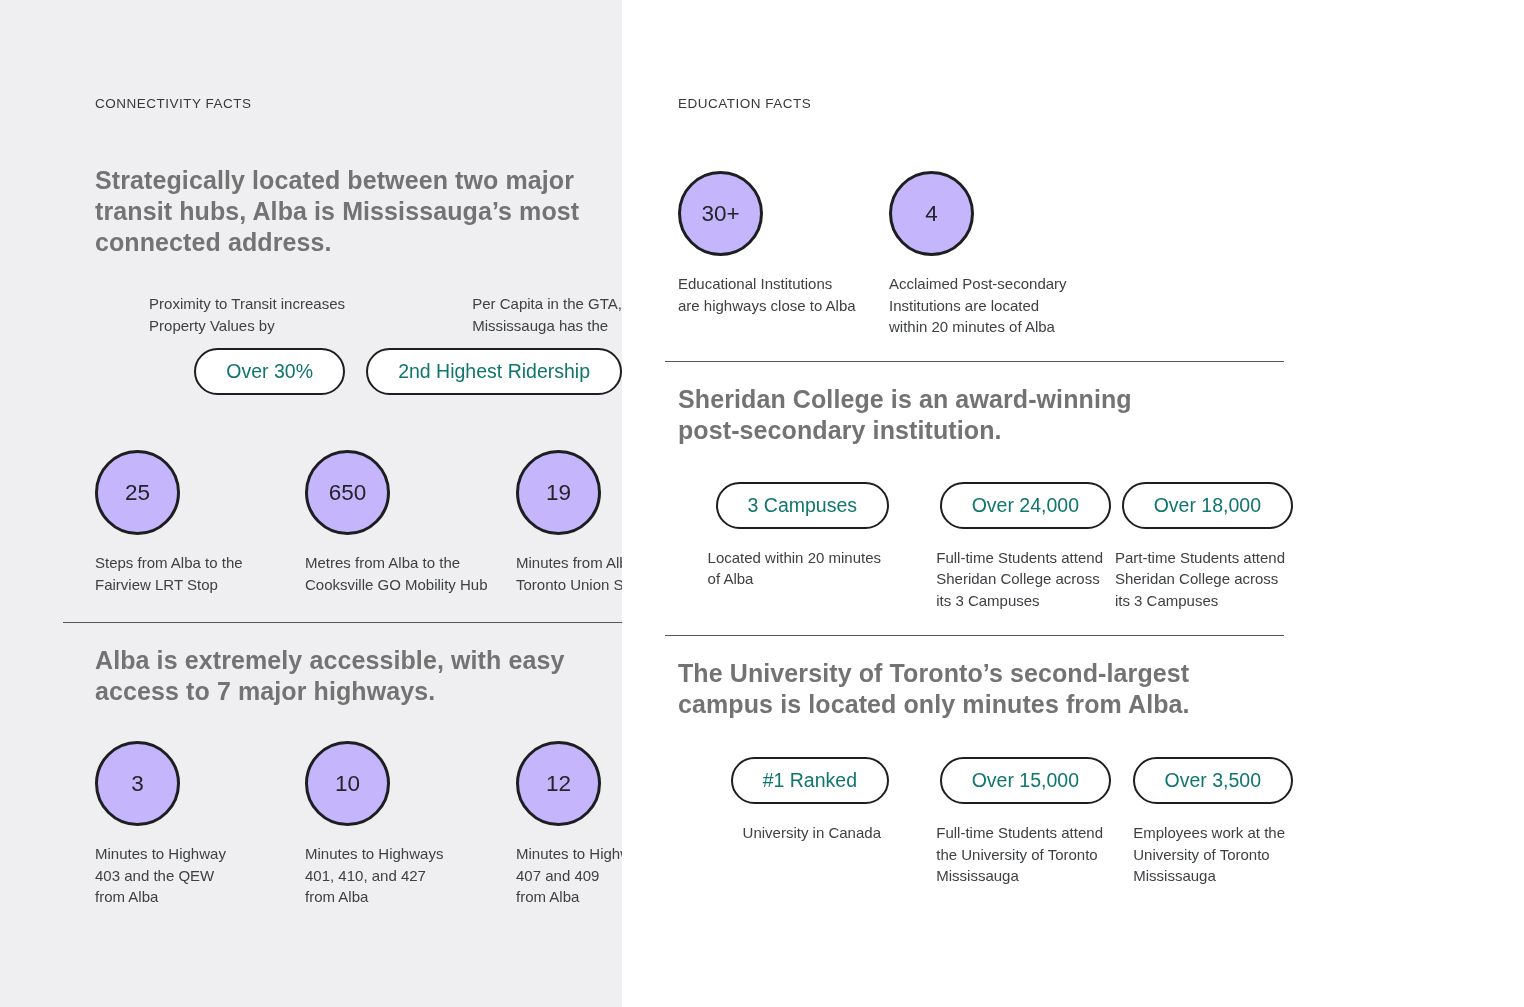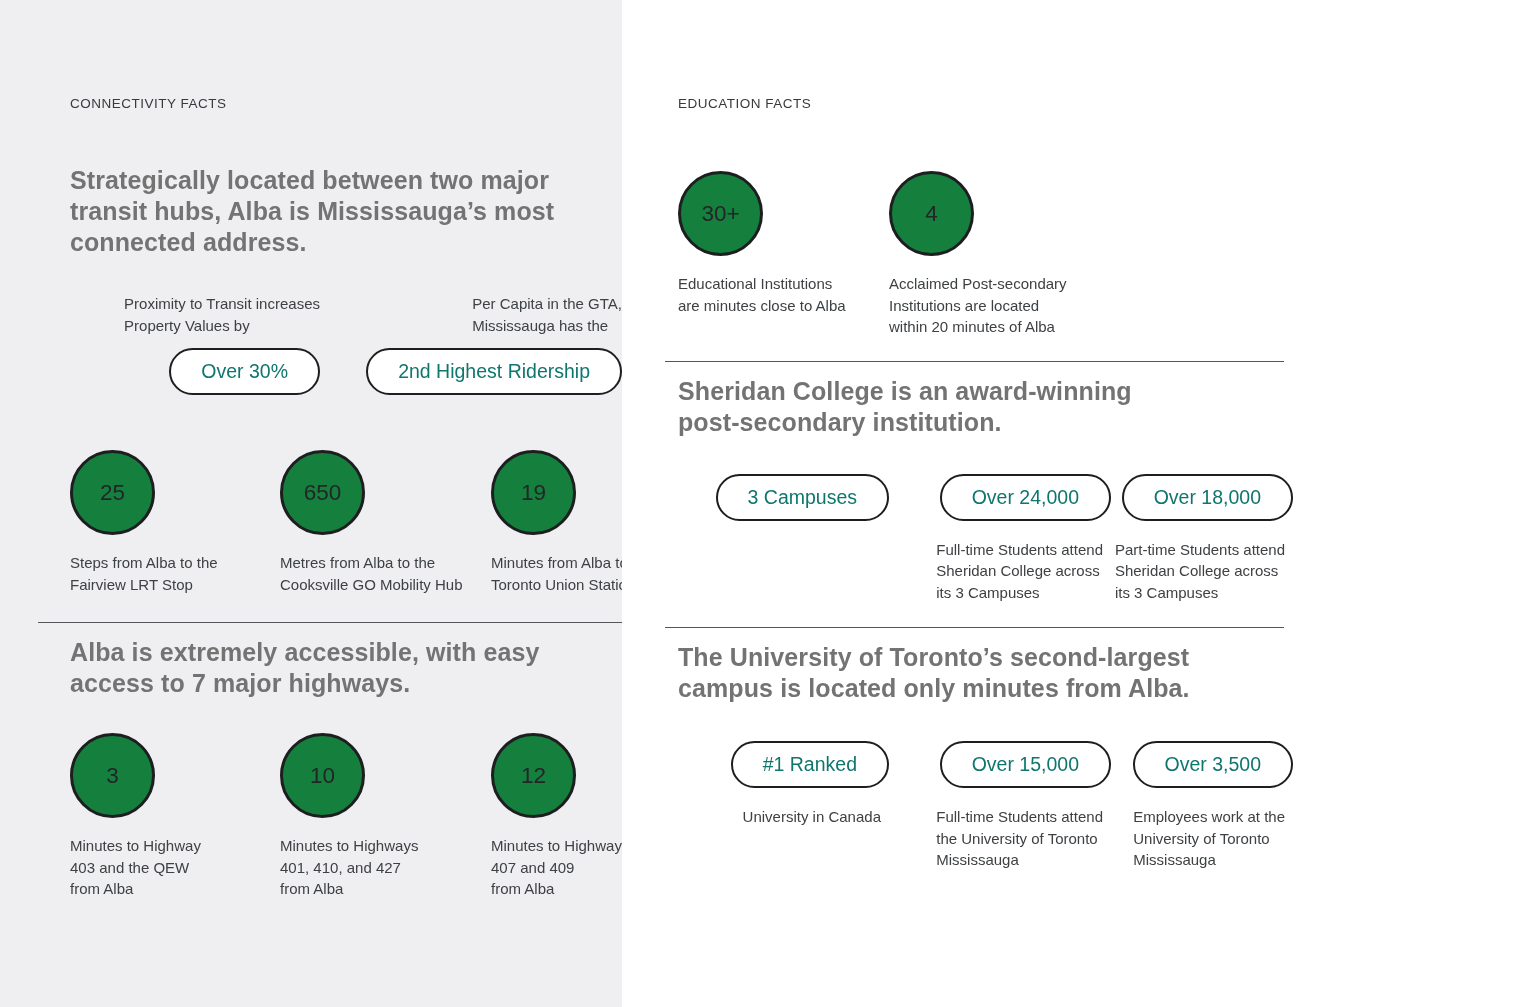--- a/index.html
+++ b/index.html
@@ -4,39 +4,39 @@
 <style>
   * { margin: 0; padding: 0; box-sizing: border-box; }
   html, body { width: 1524px; height: 1007px; overflow: hidden; }
   body {
     display: flex;
     font-family: "Liberation Sans", "DejaVu Sans", sans-serif;
     color: #3e4144;
   }
 
   .panel { height: 1007px; padding-top: 96px; }
-  .panel-left  { width: 622px; background: #efeff1; padding-left: 70px; }
+  .panel-left  { width: 622px; background: #efeff1; padding-left: 95px; }
   .panel-right { width: 762px; background: #ffffff; padding-left: 56px; }
 
   .eyebrow {
     font-size: 13.5px;
     letter-spacing: 0.5px;
     color: #37393c;
   }
 
   .heading {
     font-size: 25px;
     line-height: 31px;
     font-weight: 700;
     color: #737373;
     white-space: pre-line;
     letter-spacing: 0.1px;
   }
   .heading-1 { margin-top: 54px; }
-  .heading-mid { margin-top: 14px; }
+  .heading-mid { margin-top: 22px; }
 
   .label, .stat-caption {
     font-size: 15px;
     line-height: 21.5px;
     color: #3e4144;
     white-space: pre-line;
   }
 
   .pill {
     display: inline-flex;
@@ -47,21 +47,21 @@
     border-radius: 40px;
     padding: 10px 30px;
     font-size: 19.5px;
     color: #0f766e;
     white-space: nowrap;
   }
 
   .circle {
     width: 85px;
     height: 85px;
-    background: #15803d;
+    background: #c4b5fd;
     border: 3.5px solid #1c1e20;
     border-radius: 50%;
     display: flex;
     align-items: center;
     justify-content: center;
     font-size: 22.5px;
     color: #232527;
   }
 
   .stat-caption { margin-top: 17px; padding-right: 8px; }
@@ -169,39 +169,41 @@
 </section>
 
 <section class="panel panel-right">
 
   <div class="eyebrow">EDUCATION FACTS</div>
 
   <div class="stat-grid-right edu-circles">
     <div>
       <div class="circle">30+</div>
       <div class="stat-caption">Educational Institutions
-are minutes close to Alba</div>
+are highways close to Alba</div>
     </div>
     <div>
       <div class="circle">4</div>
       <div class="stat-caption">Acclaimed Post-secondary
 Institutions are located
 within 20 minutes of Alba</div>
     </div>
     <div></div>
   </div>
 
   <hr class="divider-right">
 
   <h1 class="heading heading-mid">Sheridan College is an award-winning
 post-secondary institution.</h1>
 
   <div class="pill-grid sheridan-pills">
     <div class="pair-cell">
       <div class="pill">3 Campuses</div>
+      <div class="stat-caption">Located within 20 minutes
+of Alba</div>
     </div>
     <div class="pair-cell">
       <div class="pill">Over 24,000</div>
       <div class="stat-caption">Full-time Students attend
 Sheridan College across
 its 3 Campuses</div>
     </div>
     <div class="pair-cell">
       <div class="pill">Over 18,000</div>
       <div class="stat-caption">Part-time Students attend

